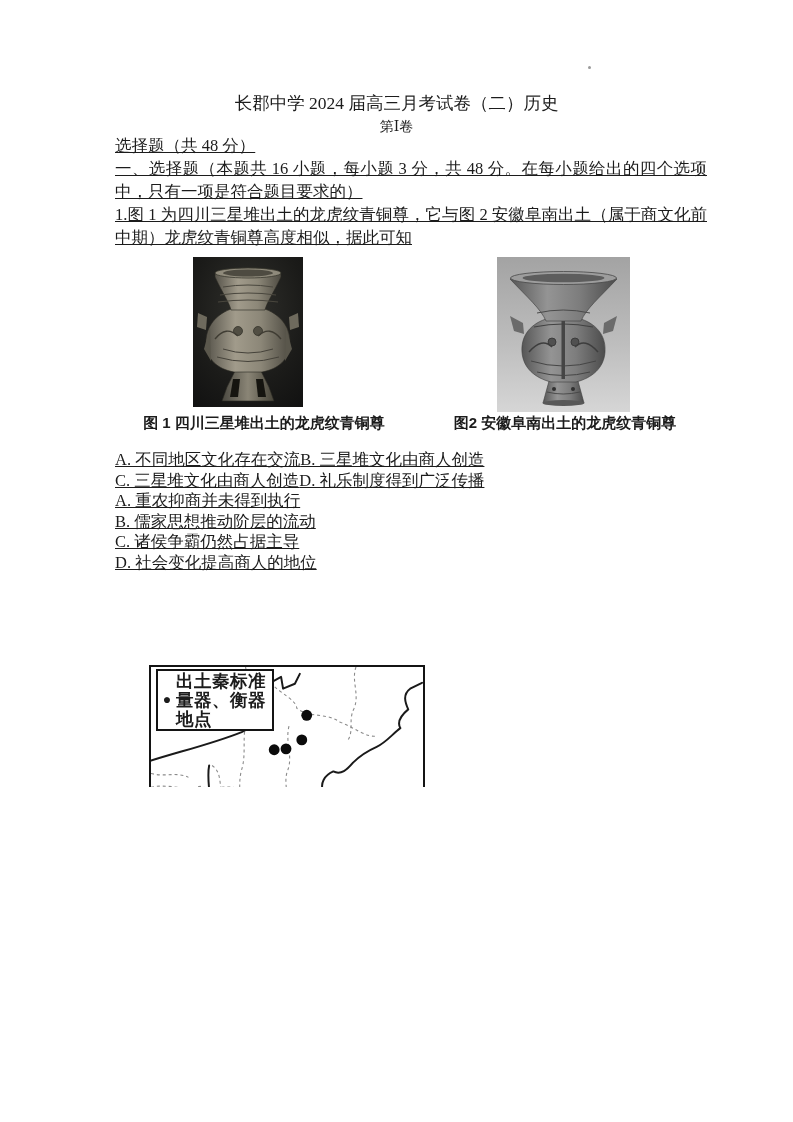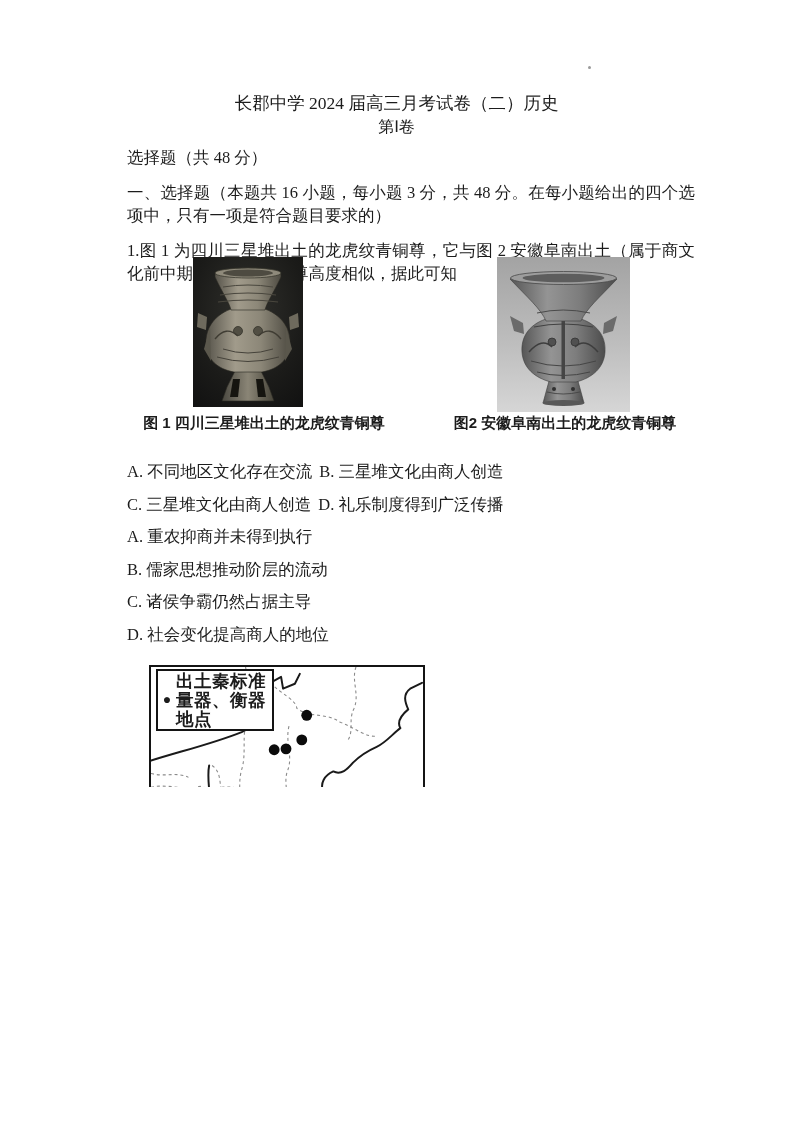--- a/index.html
+++ b/index.html
@@ -2,26 +2,26 @@
 <html><head>
 <meta charset="utf-8">
 <style>
   html,body{margin:0;padding:0;background:#ffffff;}
   .page{
     position:relative;width:793px;height:787px;background:#ffffff;overflow:hidden;
     font-family:"Liberation Serif","DejaVu Serif",serif;color:#1c1c1c;
   }
   .centered{position:absolute;left:0;width:793px;text-align:center;}
   .doc-title{top:92px;font-size:17.5px;line-height:23px;}
-  .doc-subtitle{top:115px;font-size:16px;line-height:23px;font-family:Liberation Serif, serif;}
+  .doc-subtitle{top:115px;font-size:14px;line-height:23px;}
   .tblock{position:absolute;left:115px;width:592px;text-align:justify;}
   .blockA{top:134px;font-size:16.5px;line-height:23px;}
   .blockB{top:450px;font-size:16.5px;line-height:20.6px;}
-  .tblock p{margin:12px;padding:0;}
-  .optrow{display:flex;gap:7px;justify-content:flex-start;text-align:left;}
+  .tblock p{margin:0;padding:0;text-decoration:underline;}
+  .optrow{display:flex;justify-content:flex-start;text-align:left;}
   .figure{position:absolute;top:257px;}
   .fig1{left:193px;width:110px;height:150px;}
   .fig2{left:497px;width:133px;height:155px;}
   .figcap{
     position:absolute;top:414px;transform:translateX(-50%);white-space:nowrap;
     font-family:"Liberation Sans","DejaVu Sans",sans-serif;font-weight:bold;font-size:15px;
   }
   .cap1{left:264px;}
   .cap2{left:561px;padding-left:8px;}
   .map{

